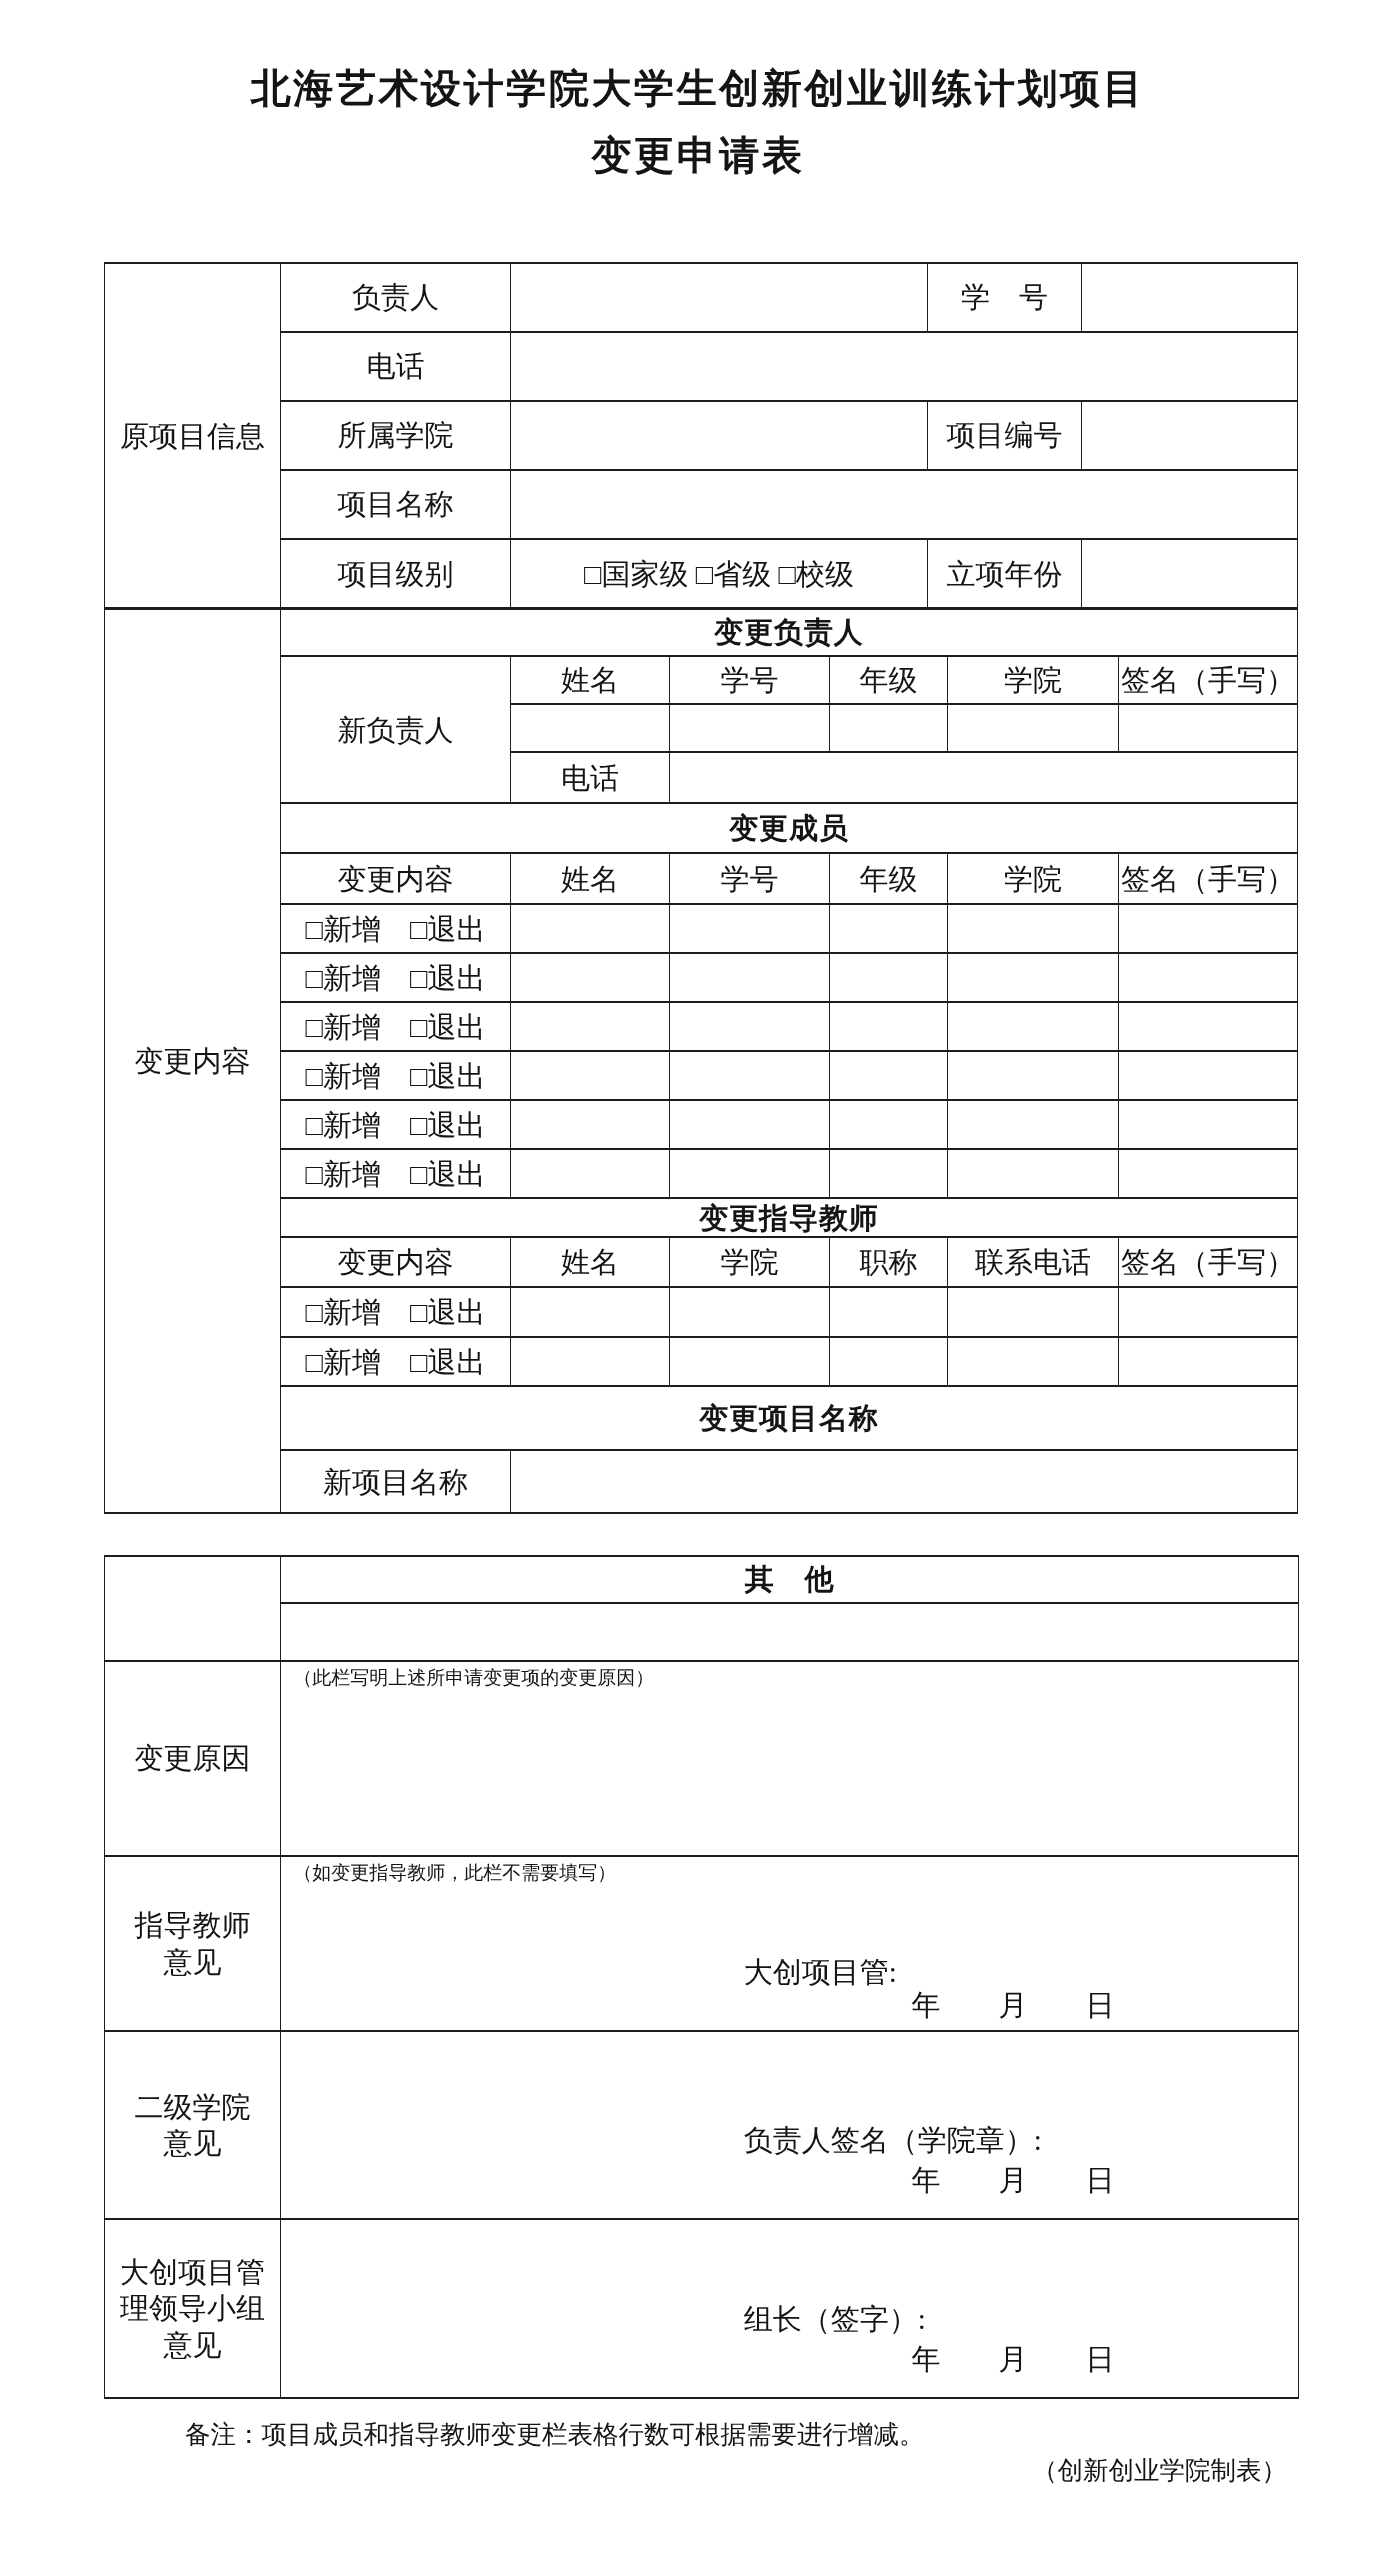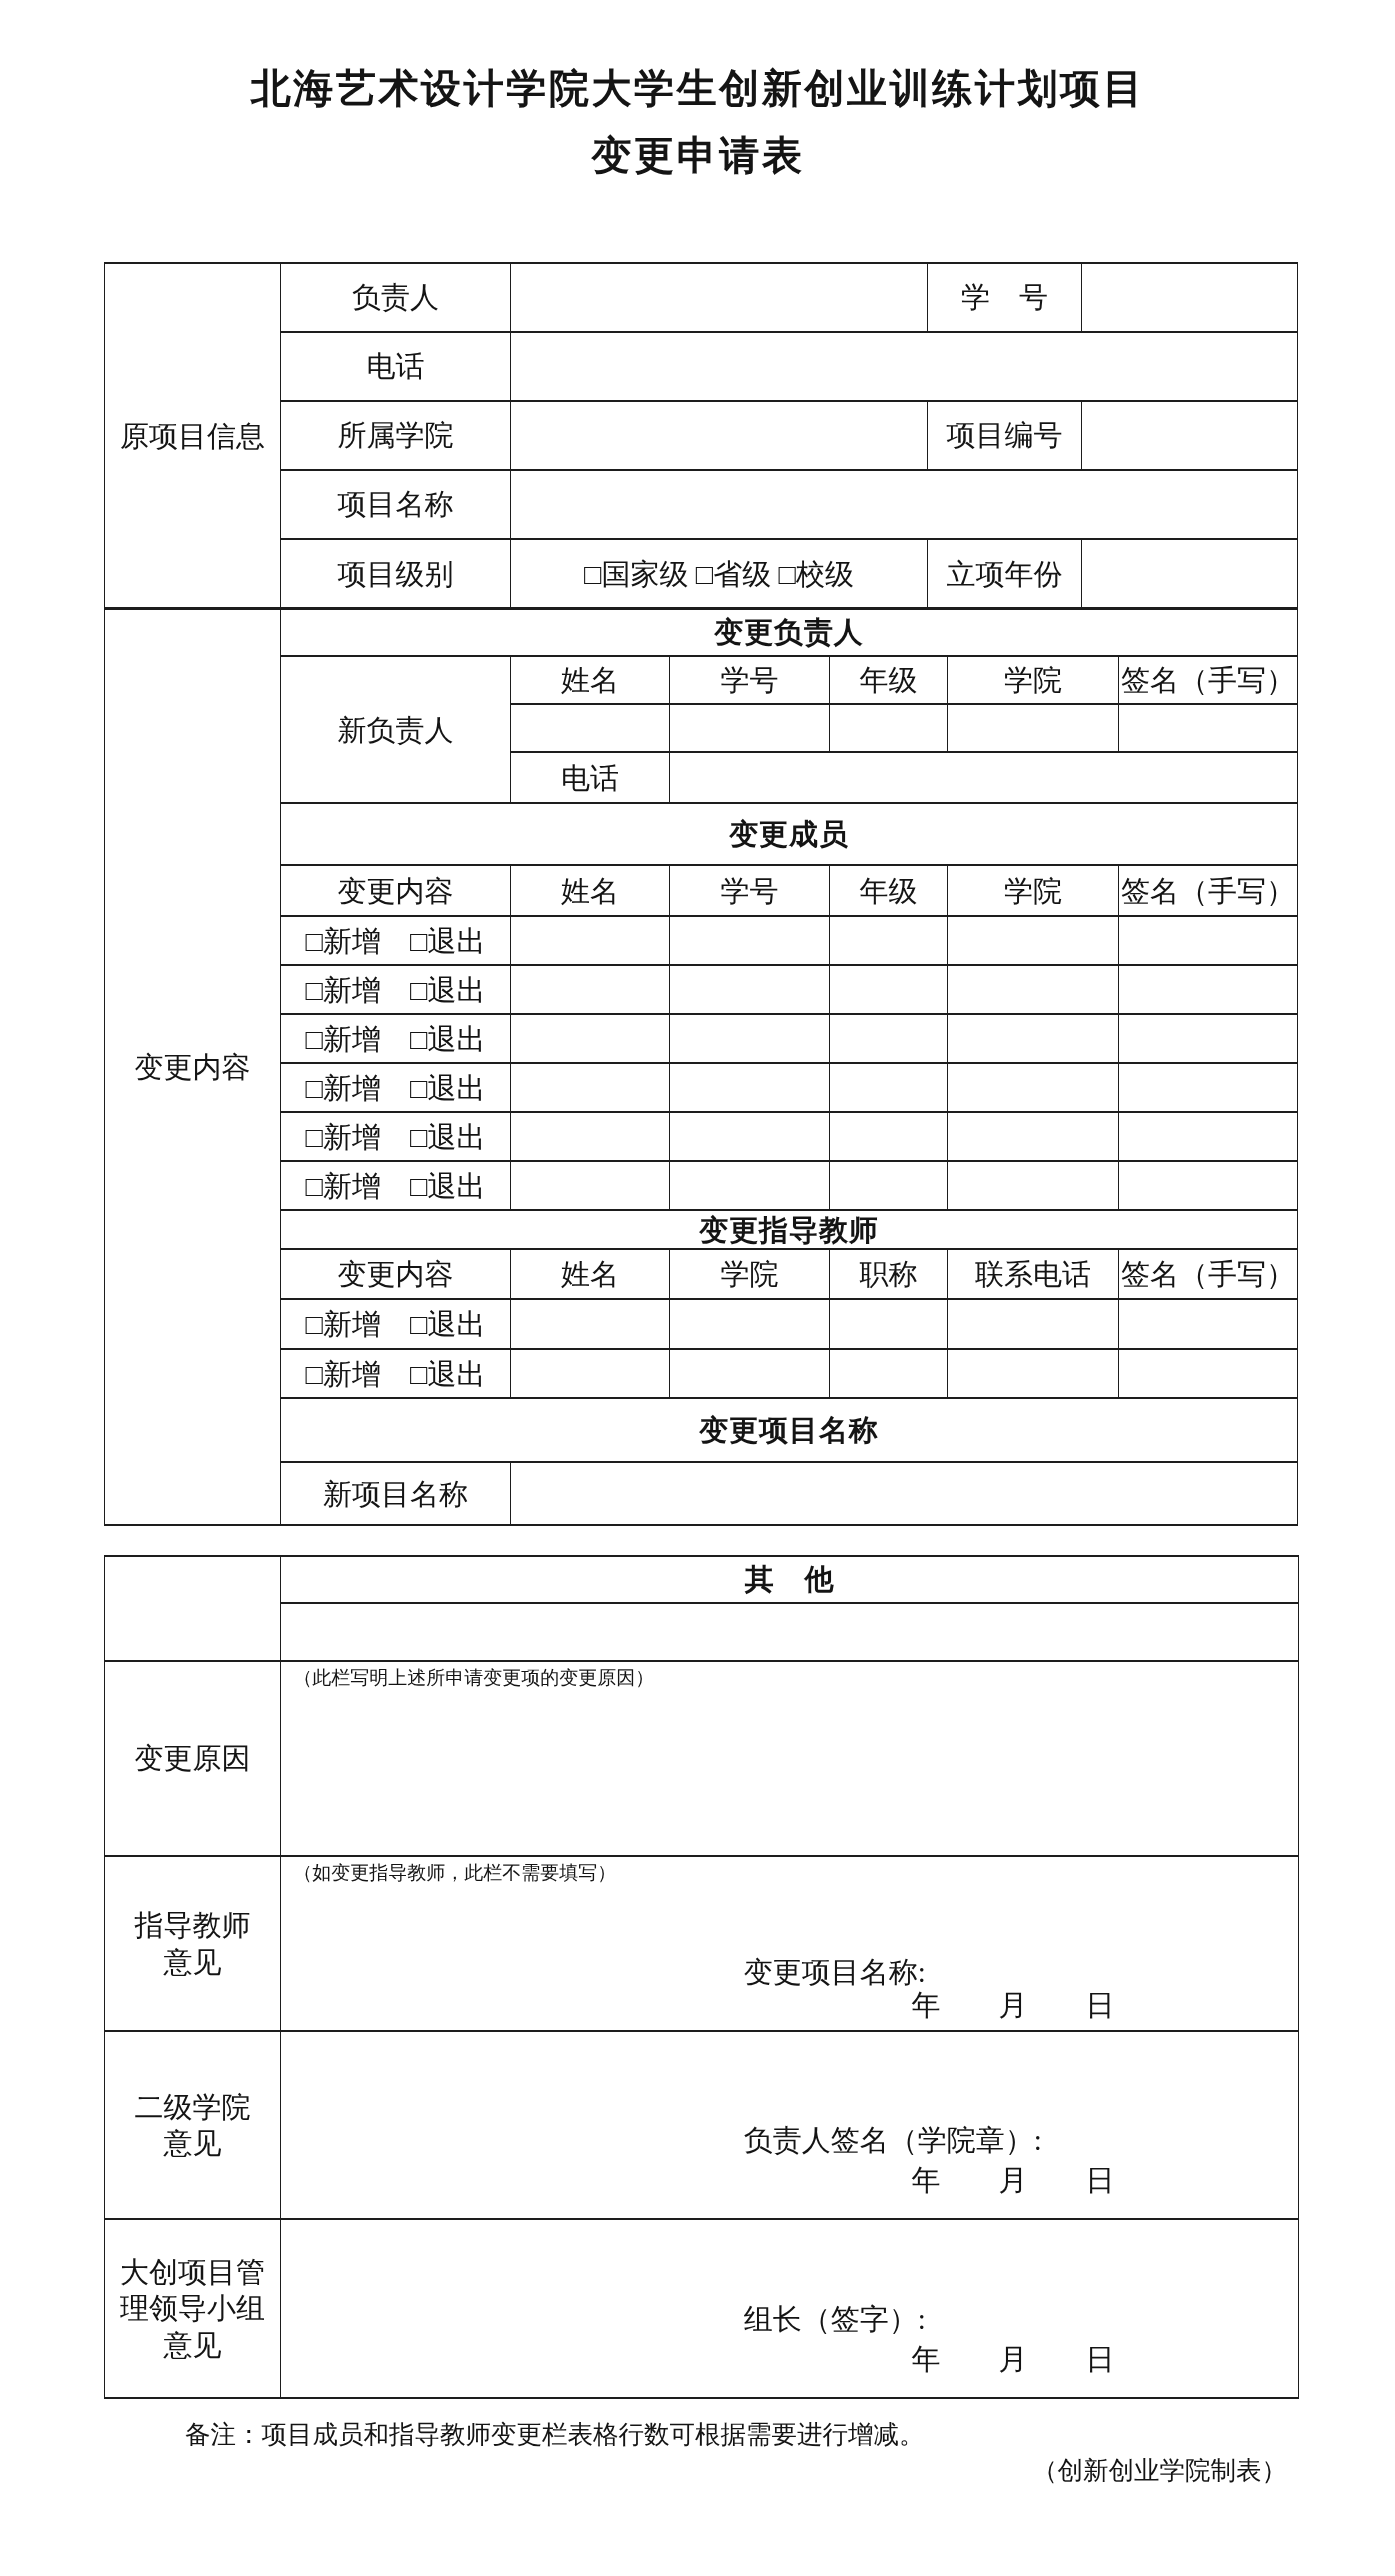--- a/index.html
+++ b/index.html
@@ -120,21 +120,21 @@
         <td></td>
         <td></td>
         <td></td>
         <td></td>
         <td></td>
       </tr>
       <tr style="height:51px">
         <td>电话</td>
         <td colspan="4"></td>
       </tr>
-      <tr style="height:62px">
+      <tr style="height:50px">
         <td colspan="6" class="sect">变更成员</td>
       </tr>
       <tr style="height:51px">
         <td>变更内容</td>
         <td>姓名</td>
         <td>学号</td>
         <td>年级</td>
         <td>学院</td>
         <td>签名（手写）</td>
       </tr>
@@ -242,21 +242,21 @@
         <td>变更原因</td>
         <td class="rel hintcell">
           <span class="hint">（此栏写明上述所申请变更项的变更原因）</span>
         </td>
       </tr>
       <tr style="height:175px">
         <td class="pre">指导教师
 意见</td>
         <td class="rel hintcell short">
           <span class="hint">（如变更指导教师，此栏不需要填写）</span>
-          <span class="sign-line">变更项目名称:</span>
+          <span class="sign-line">大创项目管:</span>
           <span class="date-line">年　　月　　日</span>
         </td>
       </tr>
       <tr style="height:188px">
         <td class="pre">二级学院
 意见</td>
         <td class="rel hintcell">
           <span class="sign-line">负责人签名（学院章）:</span>
           <span class="date-line">年　　月　　日</span>
         </td>

